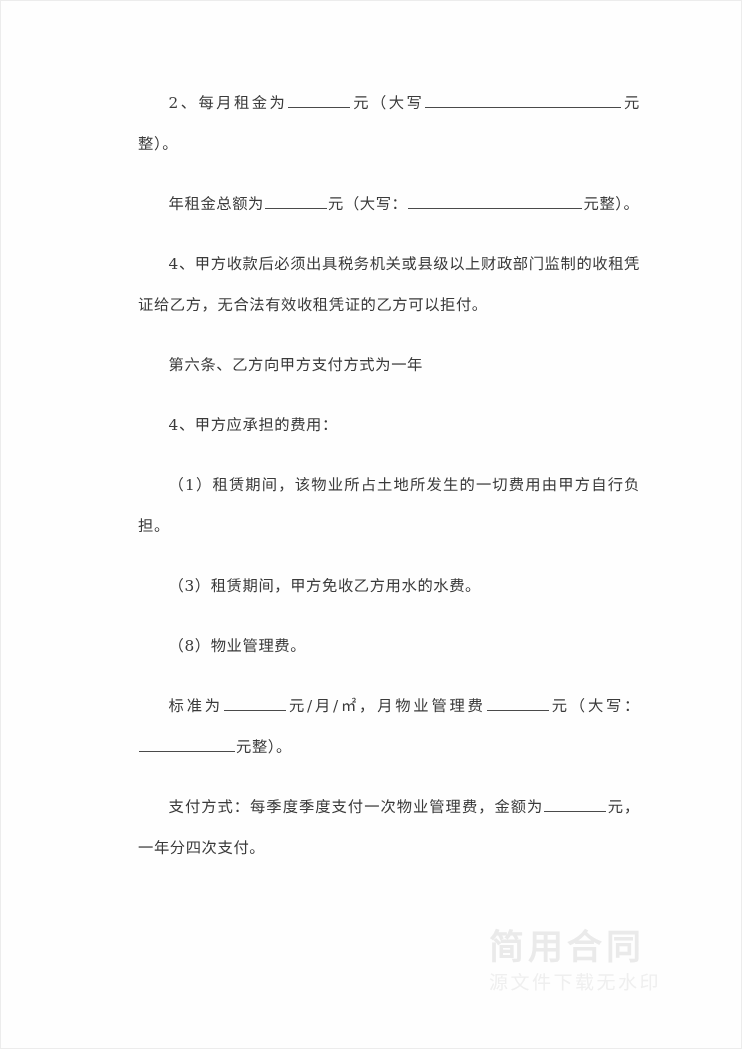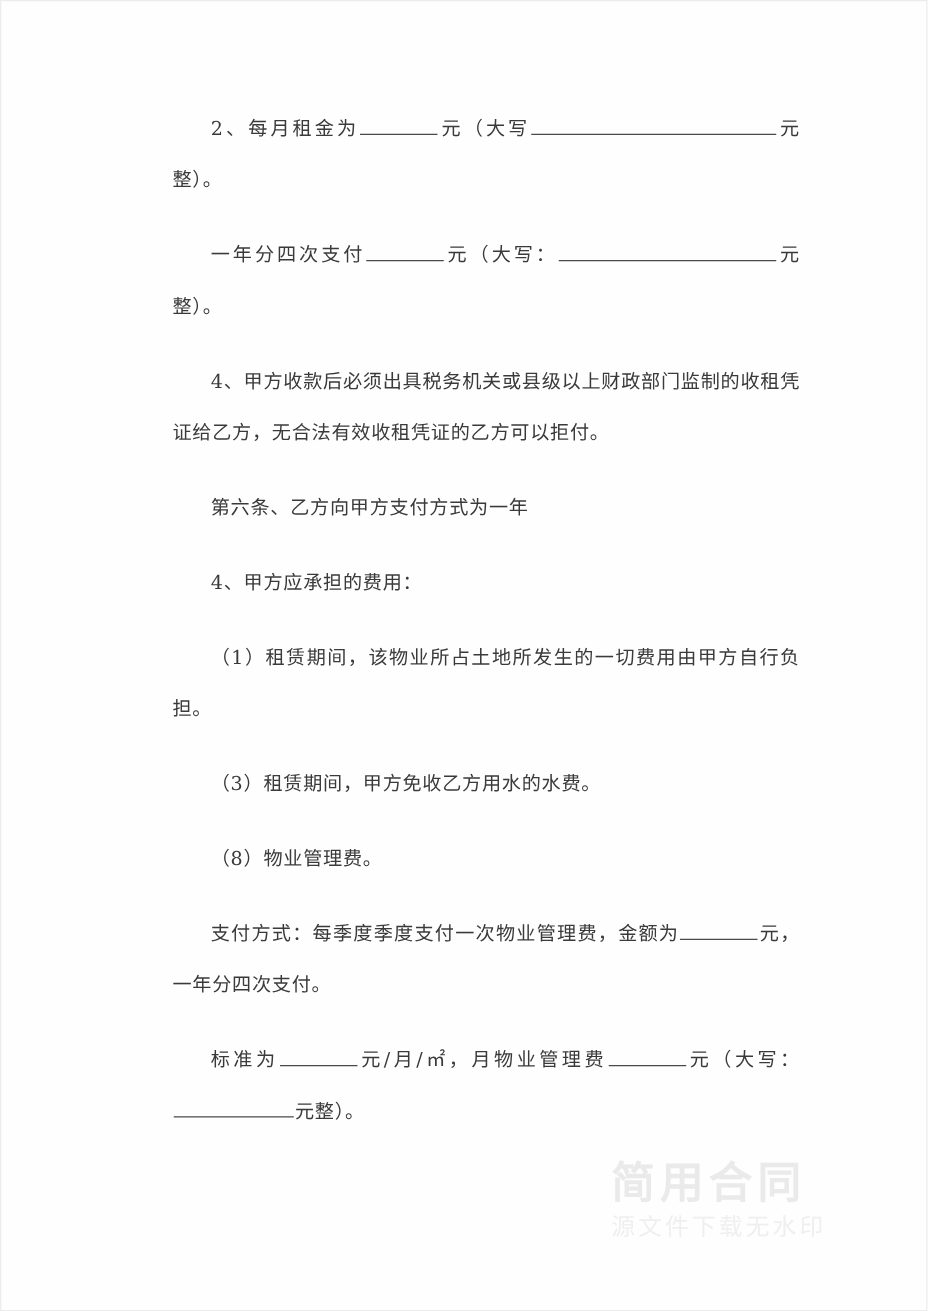--- a/index.html
+++ b/index.html
@@ -90,29 +90,29 @@
     margin-top: 2px;
   }
 </style>
 </head>
 <body>
 
 <div class="page" style="background: rgb(254, 254, 254);">
 
   <div class="doc-body">
       <p class="para indent"><span>2、每月租金为</span><span class="fill s"></span><span>元（大写</span><span class="fill xl"></span><span>元整）。</span></p>
-      <p class="para indent"><span>一年分四次支付</span><span class="fill s"></span><span>元（大写：</span><span class="fill l"></span><span>元整）。</span></p>
+      <p class="para indent"><span>年租金总额为</span><span class="fill s"></span><span>元（大写：</span><span class="fill l"></span><span>元整）。</span></p>
       <p class="para indent"><span>4、甲方收款后必须出具税务机关或县级以上财政部门监制的收租凭证给乙方，无合法有效收租凭证的乙方可以拒付。</span></p>
       <p class="para indent"><span>第六条、乙方向甲方支付方式为一年</span></p>
       <p class="para indent"><span>4、甲方应承担的费用：</span></p>
       <p class="para indent"><span>（1）租赁期间，该物业所占土地所发生的一切费用由甲方自行负担。</span></p>
       <p class="para indent"><span>（3）租赁期间，甲方免收乙方用水的水费。</span></p>
       <p class="para indent"><span>（8）物业管理费。</span></p>
+      <p class="para indent"><span>标准为</span><span class="fill s"></span><span>元/月/㎡，月物业管理费</span><span class="fill s"></span><span>元（大写：</span><span class="fill m"></span><span>元整）。</span></p>
       <p class="para indent"><span>支付方式：每季度季度支付一次物业管理费，金额为</span><span class="fill s"></span><span>元，一年分四次支付。</span></p>
-      <p class="para indent"><span>标准为</span><span class="fill s"></span><span>元/月/㎡，月物业管理费</span><span class="fill s"></span><span>元（大写：</span><span class="fill m"></span><span>元整）。</span></p>
     </div>
 
   <div class="watermark">
     <div class="watermark-main" style="color: rgb(234, 234, 234);">简用合同</div>
     <div class="watermark-sub" style="color: rgb(239, 239, 239);">源文件下载无水印</div>
   </div>
 
 </div>
 
 </body></html>

